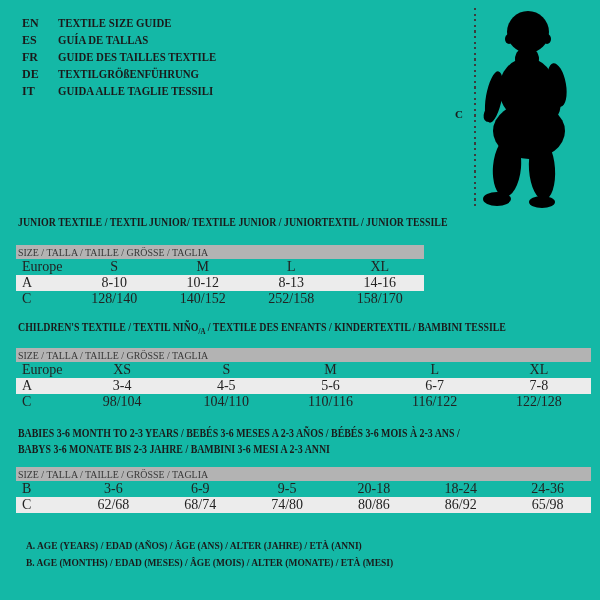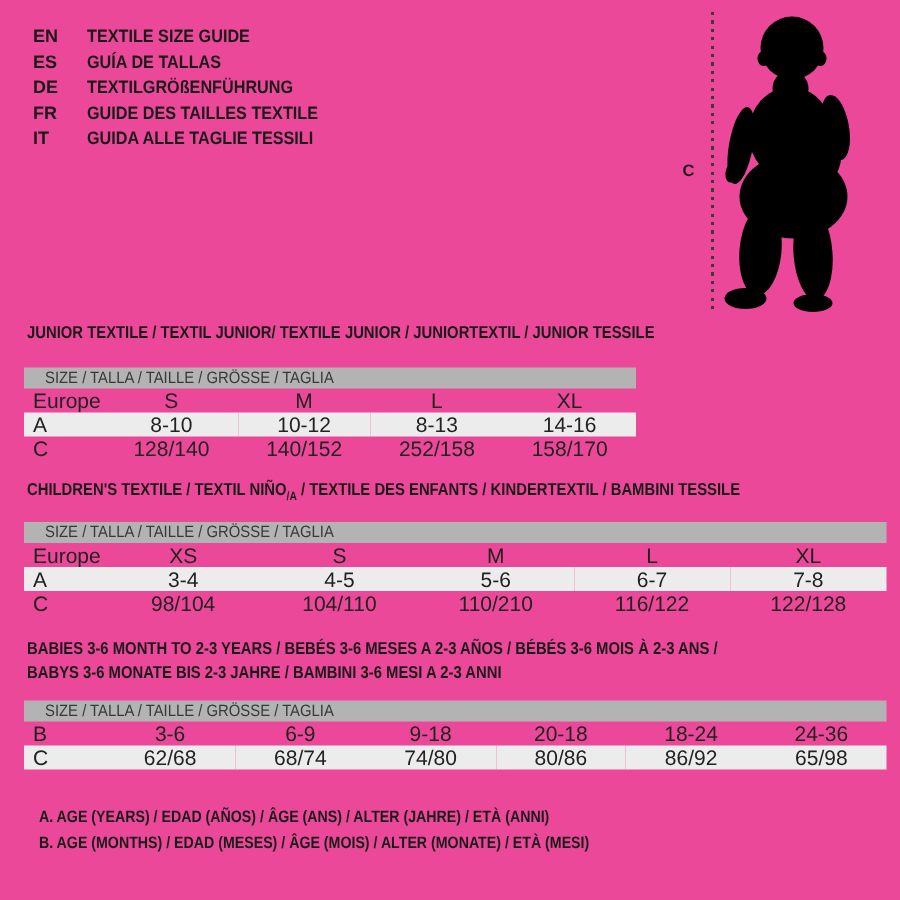--- a/index.html
+++ b/index.html
@@ -1,21 +1,21 @@
 <!DOCTYPE html>
 <html><head>
 <meta charset="utf-8">
 <style>
   * { box-sizing: border-box; margin: 0; padding: 0; }
   html, body { background: #ffffff; }
   #page {
     position: relative;
     width: 600px; height: 600px;
-    background: #ec4899;
-    font-family: Liberation Sans, sans-serif;
+    background: #14b8a6;
+    font-family: Liberation Serif, serif;
     color: var(--ink, #1a1a1a);
     overflow: hidden;
   }
   .cond {
     display: inline-block;
     transform: scaleX(0.86);
     transform-origin: 0 50%;
     white-space: nowrap;
   }
   
@@ -38,21 +38,21 @@
   #sec2 { top: 425px; width: 575px; }
   .tbl-title { font-weight: bold; font-size: 11.5px; line-height: 16px; padding-left: 2px; }
   .tbl-title sub { font-size: 8px; }
   .tbl { position: absolute; left: 0; width: 100%; display: grid; }
   #sec0 .tbl { top: 31px; }
   #sec1 .tbl { top: 29px; }
   #sec2 .tbl { top: 42px; }
   .band {
     height: 14px; background: var(--band, #b3b3b3);
     display: flex; align-items: center;
-    padding-left: 14px; font-size: 11px; color: #383838;
+    padding-left: 2px; font-size: 11px; color: #383838;
   }
   .band .cond { transform: scaleX(0.9); }
   .cell { height: 16px; line-height: 16px; font-size: 14px; color: #222; text-align: center; }
   .cell.lab { text-align: left; padding-left: 6px; }
   .cell.shade { background: var(--shade, #ececec); }
   
   #legend { position: absolute; left: 26px; top: 537px; }
   .legend-line { height: 17px; line-height: 17px; font-weight: bold; font-size: 11px; }
 </style>
 </head>
@@ -63,26 +63,26 @@
   <div id="lang-block">
     <div class="lang-row">
       <span class="lang-code">EN</span>
       <span class="lang-text"><span class="cond">TEXTILE SIZE GUIDE</span></span>
     </div>
     <div class="lang-row">
       <span class="lang-code">ES</span>
       <span class="lang-text"><span class="cond">GUÍA DE TALLAS</span></span>
     </div>
     <div class="lang-row">
+      <span class="lang-code">FR</span>
+      <span class="lang-text"><span class="cond">GUIDE DES TAILLES TEXTILE</span></span>
+    </div>
+    <div class="lang-row">
       <span class="lang-code">DE</span>
       <span class="lang-text"><span class="cond">TEXTILGRÖßENFÜHRUNG</span></span>
-    </div>
-    <div class="lang-row">
-      <span class="lang-code">FR</span>
-      <span class="lang-text"><span class="cond">GUIDE DES TAILLES TEXTILE</span></span>
     </div>
     <div class="lang-row">
       <span class="lang-code">IT</span>
       <span class="lang-text"><span class="cond">GUIDA ALLE TAGLIE TESSILI</span></span>
     </div>
   </div>
 
   <div id="measure-line"></div>
   <div id="measure-label">C</div>
   <svg id="silhouette" width="93" height="199" viewBox="0 0 93 199" aria-hidden="true">
@@ -146,39 +146,39 @@
         <div class="cell val">XL</div>
         <div class="cell lab shade">A</div>
         <div class="cell val shade">3-4</div>
         <div class="cell val shade">4-5</div>
         <div class="cell val shade">5-6</div>
         <div class="cell val shade">6-7</div>
         <div class="cell val shade">7-8</div>
         <div class="cell lab">C</div>
         <div class="cell val">98/104</div>
         <div class="cell val">104/110</div>
-        <div class="cell val">110/210</div>
+        <div class="cell val">110/116</div>
         <div class="cell val">116/122</div>
         <div class="cell val">122/128</div>
       </div>
   </section>
 
   <section id="sec2">
     <div class="tbl-title">
         <div><span class="cond"><span>BABIES 3-6 MONTH TO 2-3 YEARS / BEBÉS 3-6 MESES A 2-3 AÑOS / BÉBÉS 3-6 MOIS À 2-3 ANS /</span></span></div>
         <div><span class="cond"><span>BABYS 3-6 MONATE BIS 2-3 JAHRE / BAMBINI 3-6 MESI A 2-3 ANNI</span></span></div>
       </div>
     <div class="tbl" style="grid-template-columns: 54px repeat(6, 1fr);">
         <div class="band" style="grid-column: 1 / span 7;">
           <span class="cond">SIZE / TALLA / TAILLE / GRÖSSE / TAGLIA</span>
         </div>
         <div class="cell lab">B</div>
         <div class="cell val">3-6</div>
         <div class="cell val">6-9</div>
-        <div class="cell val">9-18</div>
+        <div class="cell val">9-5</div>
         <div class="cell val">20-18</div>
         <div class="cell val">18-24</div>
         <div class="cell val">24-36</div>
         <div class="cell lab shade">C</div>
         <div class="cell val shade">62/68</div>
         <div class="cell val shade">68/74</div>
         <div class="cell val shade">74/80</div>
         <div class="cell val shade">80/86</div>
         <div class="cell val shade">86/92</div>
         <div class="cell val shade">65/98</div>

